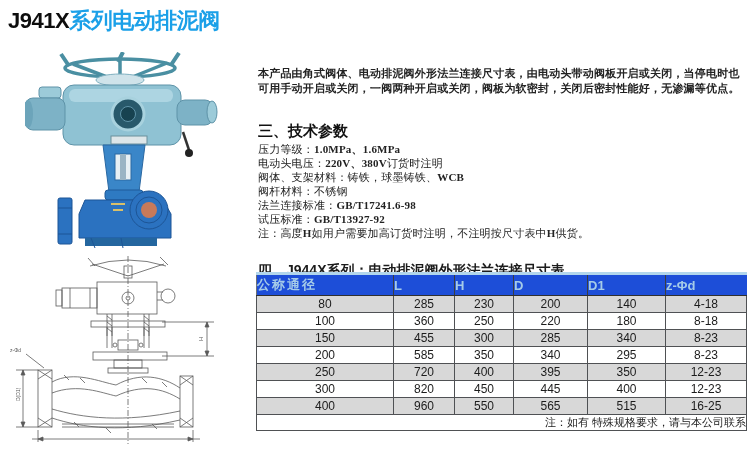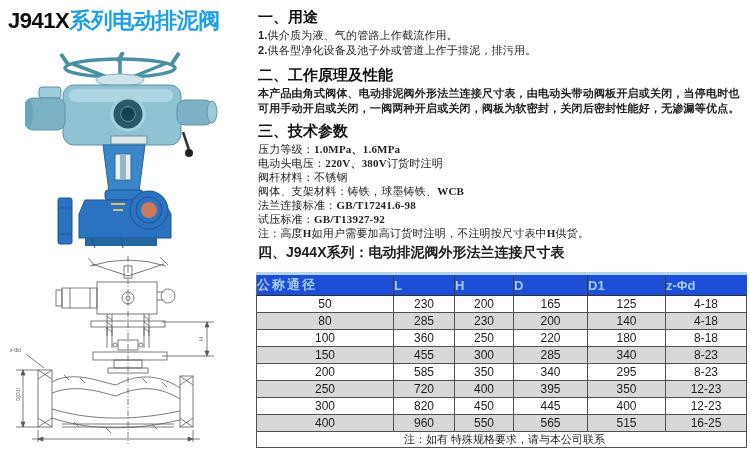--- a/index.html
+++ b/index.html
@@ -18,37 +18,37 @@
   
   .content { position:absolute; left:256px; top:0; width:492px; height:452px; }
   .section { position:absolute; left:2px; }
   .sec-usage     { top:8px; }
   .sec-principle { top:66px; }
   .sec-params    { top:122px;font-family:Liberation Serif, serif; }
   .sec-heading { font-size:15px; font-weight:bold; color:#111; line-height:18px; margin-bottom:2px; white-space:nowrap; }
   .tline { font-size:11px; line-height:15px; color:#222; white-space:nowrap; letter-spacing:0.2px; }
   .sec-params .tline { line-height:14px; }
   .tline b { font-weight:bold; }
-  .table-heading { position:absolute; left:2px; top:244px; font-size:14px; font-weight:bold; white-space:nowrap; }
+  .table-heading { position:absolute; left:2px; top:262px; font-size:14px; font-weight:bold; white-space:nowrap; }
   
   .table-wrap { position:absolute; left:0; top:272px; width:490px; }
   table { border-collapse:collapse; width:490px; table-layout:fixed; }
   thead th {
     background:#1d4ed8; color:#a5cbe8; font-weight:bold; font-size:13px;
     height:22px; border-top:3px solid #b2d6ec; border-bottom:1px solid #2f2f2f;
     border-left:1px solid #3a3d40; text-align:left; vertical-align:middle;
   }
   thead th:first-child { border-left:1px solid #6d7176; letter-spacing:2px; }
   tbody td {
     font-size:12px; text-align:center; height:16px; line-height:16px;
     border:1px solid #4f5154; background:#ffffff; color:#1c1c1c;
   }
   tbody tr.alt td { background:#d8d8d8;margin-top:17px; }
   .note-row td {
-    font-size:11px; text-align:center; padding-left:6px; height:15px; line-height:15px;
+    font-size:11px; text-align:right; padding-left:6px; height:15px; line-height:15px;
     border:1px solid #4f5154; background:#ffffff; white-space:nowrap;
   }
 </style>
 </head>
 <body>
 
 <div class="page">
 
   <div class="title">
     <span class="model">J941X</span><span class="series">系列电动排泥阀</span>
@@ -153,43 +153,35 @@
     </g>
     <g fill="#5a5a5a" font-size="5" font-family="Liberation Sans, sans-serif">
       <text x="8" y="100">z-Φd</text>
       <text x="18" y="149" transform="rotate(-90 18 149)">D(D1)</text>
       <text x="201" y="89" transform="rotate(-90 201 89)" font-size="6">H</text>
     </g>
   </svg>
 
   <div class="content">
 
-    <div class="section sec-usage">
-      <div class="sec-heading">一、用途</div>
-      <div>
-          <div class="tline"><b>1.</b><span>供介质为液、气的管路上作截流作用。</span></div>
-          <div class="tline"><b>2.</b><span>供各型净化设备及池子外或管道上作于排泥，排污用。</span></div>
-        </div>
-    </div>
 
     <div class="section sec-principle">
-      <div class="sec-heading">二、工作原理及性能</div>
       <div>
           <div class="tline"><b>本产品由角式阀体、电动排泥阀外形法兰连接尺寸表，由电动头带动阀板开启或关闭，当停电时也</b></div>
           <div class="tline"><b>可用手动开启或关闭，一阀两种开启或关闭，阀板为软密封，关闭后密封性能好，无渗漏等优点。</b></div>
         </div>
     </div>
 
     <div class="section sec-params">
       <div class="sec-heading">三、技术参数</div>
       <div>
           <div class="tline"><span>压力等级：</span><b>1.0MPa、1.6MPa</b></div>
           <div class="tline"><span>电动头电压：</span><b>220V、380V</b><span>订货时注明</span></div>
+          <div class="tline"><span>阀体、支架材料：铸铁，球墨铸铁、</span><b>WCB</b></div>
           <div class="tline"><span>阀杆材料：不锈钢</span></div>
-          <div class="tline"><span>阀体、支架材料：铸铁，球墨铸铁、</span><b>WCB</b></div>
           <div class="tline"><span>法兰连接标准：</span><b>GB/T17241.6-98</b></div>
           <div class="tline"><span>试压标准：</span><b>GB/T13927-92</b></div>
           <div class="tline"><span>注：高度</span><b>H</b><span>如用户需要加高订货时注明，不注明按尺寸表中</span><b>H</b><span>供货。</span></div>
         </div>
     </div>
 
     <div class="table-heading">四、J944X系列：电动排泥阀外形法兰连接尺寸表</div>
 
     <div class="table-wrap">
       <table>
@@ -205,28 +197,20 @@
           <tr>
               <th>公称通径</th>
               <th>L</th>
               <th>H</th>
               <th>D</th>
               <th>D1</th>
               <th>z-Φd</th>
             </tr>
         </thead>
         <tbody>
-            <tr>
-              <td>50</td>
-              <td>230</td>
-              <td>200</td>
-              <td>165</td>
-              <td>125</td>
-              <td>4-18</td>
-            </tr>
             <tr class="alt">
               <td>80</td>
               <td>285</td>
               <td>230</td>
               <td>200</td>
               <td>140</td>
               <td>4-18</td>
             </tr>
             <tr>
               <td>100</td>

